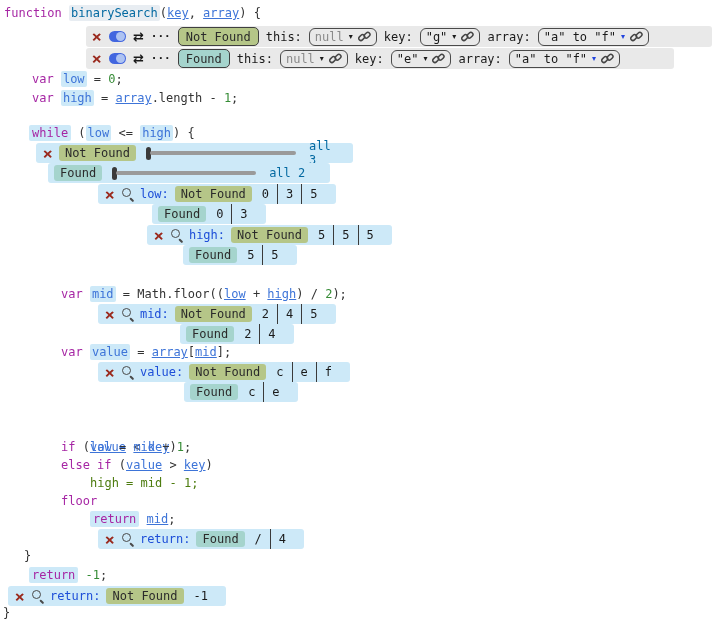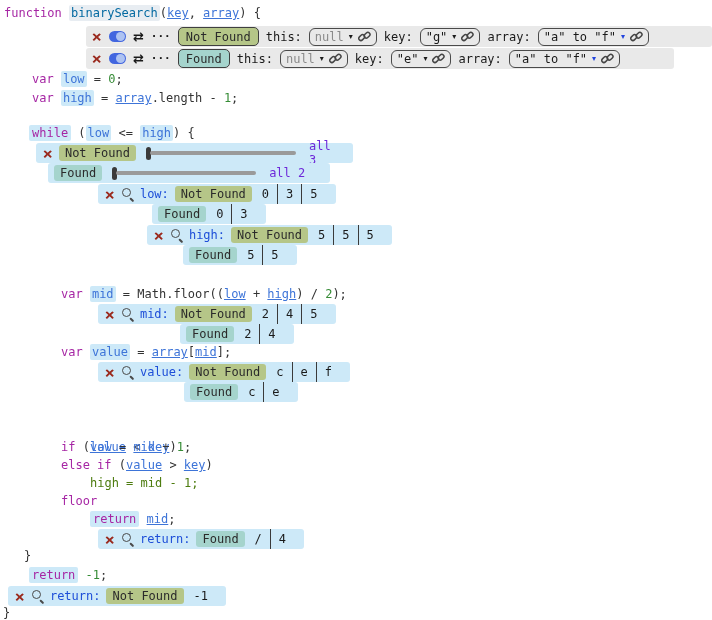--- a/index.html
+++ b/index.html
@@ -43,21 +43,21 @@
              display:flex;align-items:center;column-gap:6px;padding:0 10px 0 6px;box-sizing:border-box;}
   .probe-name{color:#1d4ed8;flex:none;}
   .cells{display:flex;align-items:stretch;height:20px;margin-left:-4px;}
   .cell{display:flex;align-items:center;padding:0 8px;color:#1a1a1a;}
   .cell + .cell{border-left:1.2px solid #3a3a3a;}
 
   
   .slider{display:flex;align-items:center;flex:none;margin-left:4px;}
   .knob{width:5px;height:13px;background:#3a3a3a;border-radius:2.5px;flex:none;}
   .track{height:4px;background:#9a9a9a;border-radius:2px;flex:none;margin-left:-1px;}
-  .slider-label{color:#6d28d9;margin-left:7px;}
+  .slider-label{color:#0369a1;margin-left:7px;}
 
   
   .icon-x{color:#9b2c20;font-weight:bold;font-size:13px;line-height:1;flex:none;
           font-family:"DejaVu Sans",sans-serif;text-shadow:0.4px 0 0 #9b2c20;cursor:pointer;}
   .icon-swap{font-size:13px;color:#1a1a1a;line-height:1;flex:none;font-family:"DejaVu Sans",sans-serif;font-weight:bold;}
   .icon-dots{font-size:11px;font-weight:bold;color:#1a1a1a;line-height:1;flex:none;letter-spacing:0;}
   .icon-toggle{position:relative;width:17px;height:11px;border-radius:6px;background:#4266df;flex:none;}
   .icon-toggle::after{content:"";position:absolute;right:1px;top:1px;width:9px;height:9px;
                       border-radius:50%;background:#aec3f2;}
   .icon-search{position:relative;width:13px;height:14px;flex:none;}

